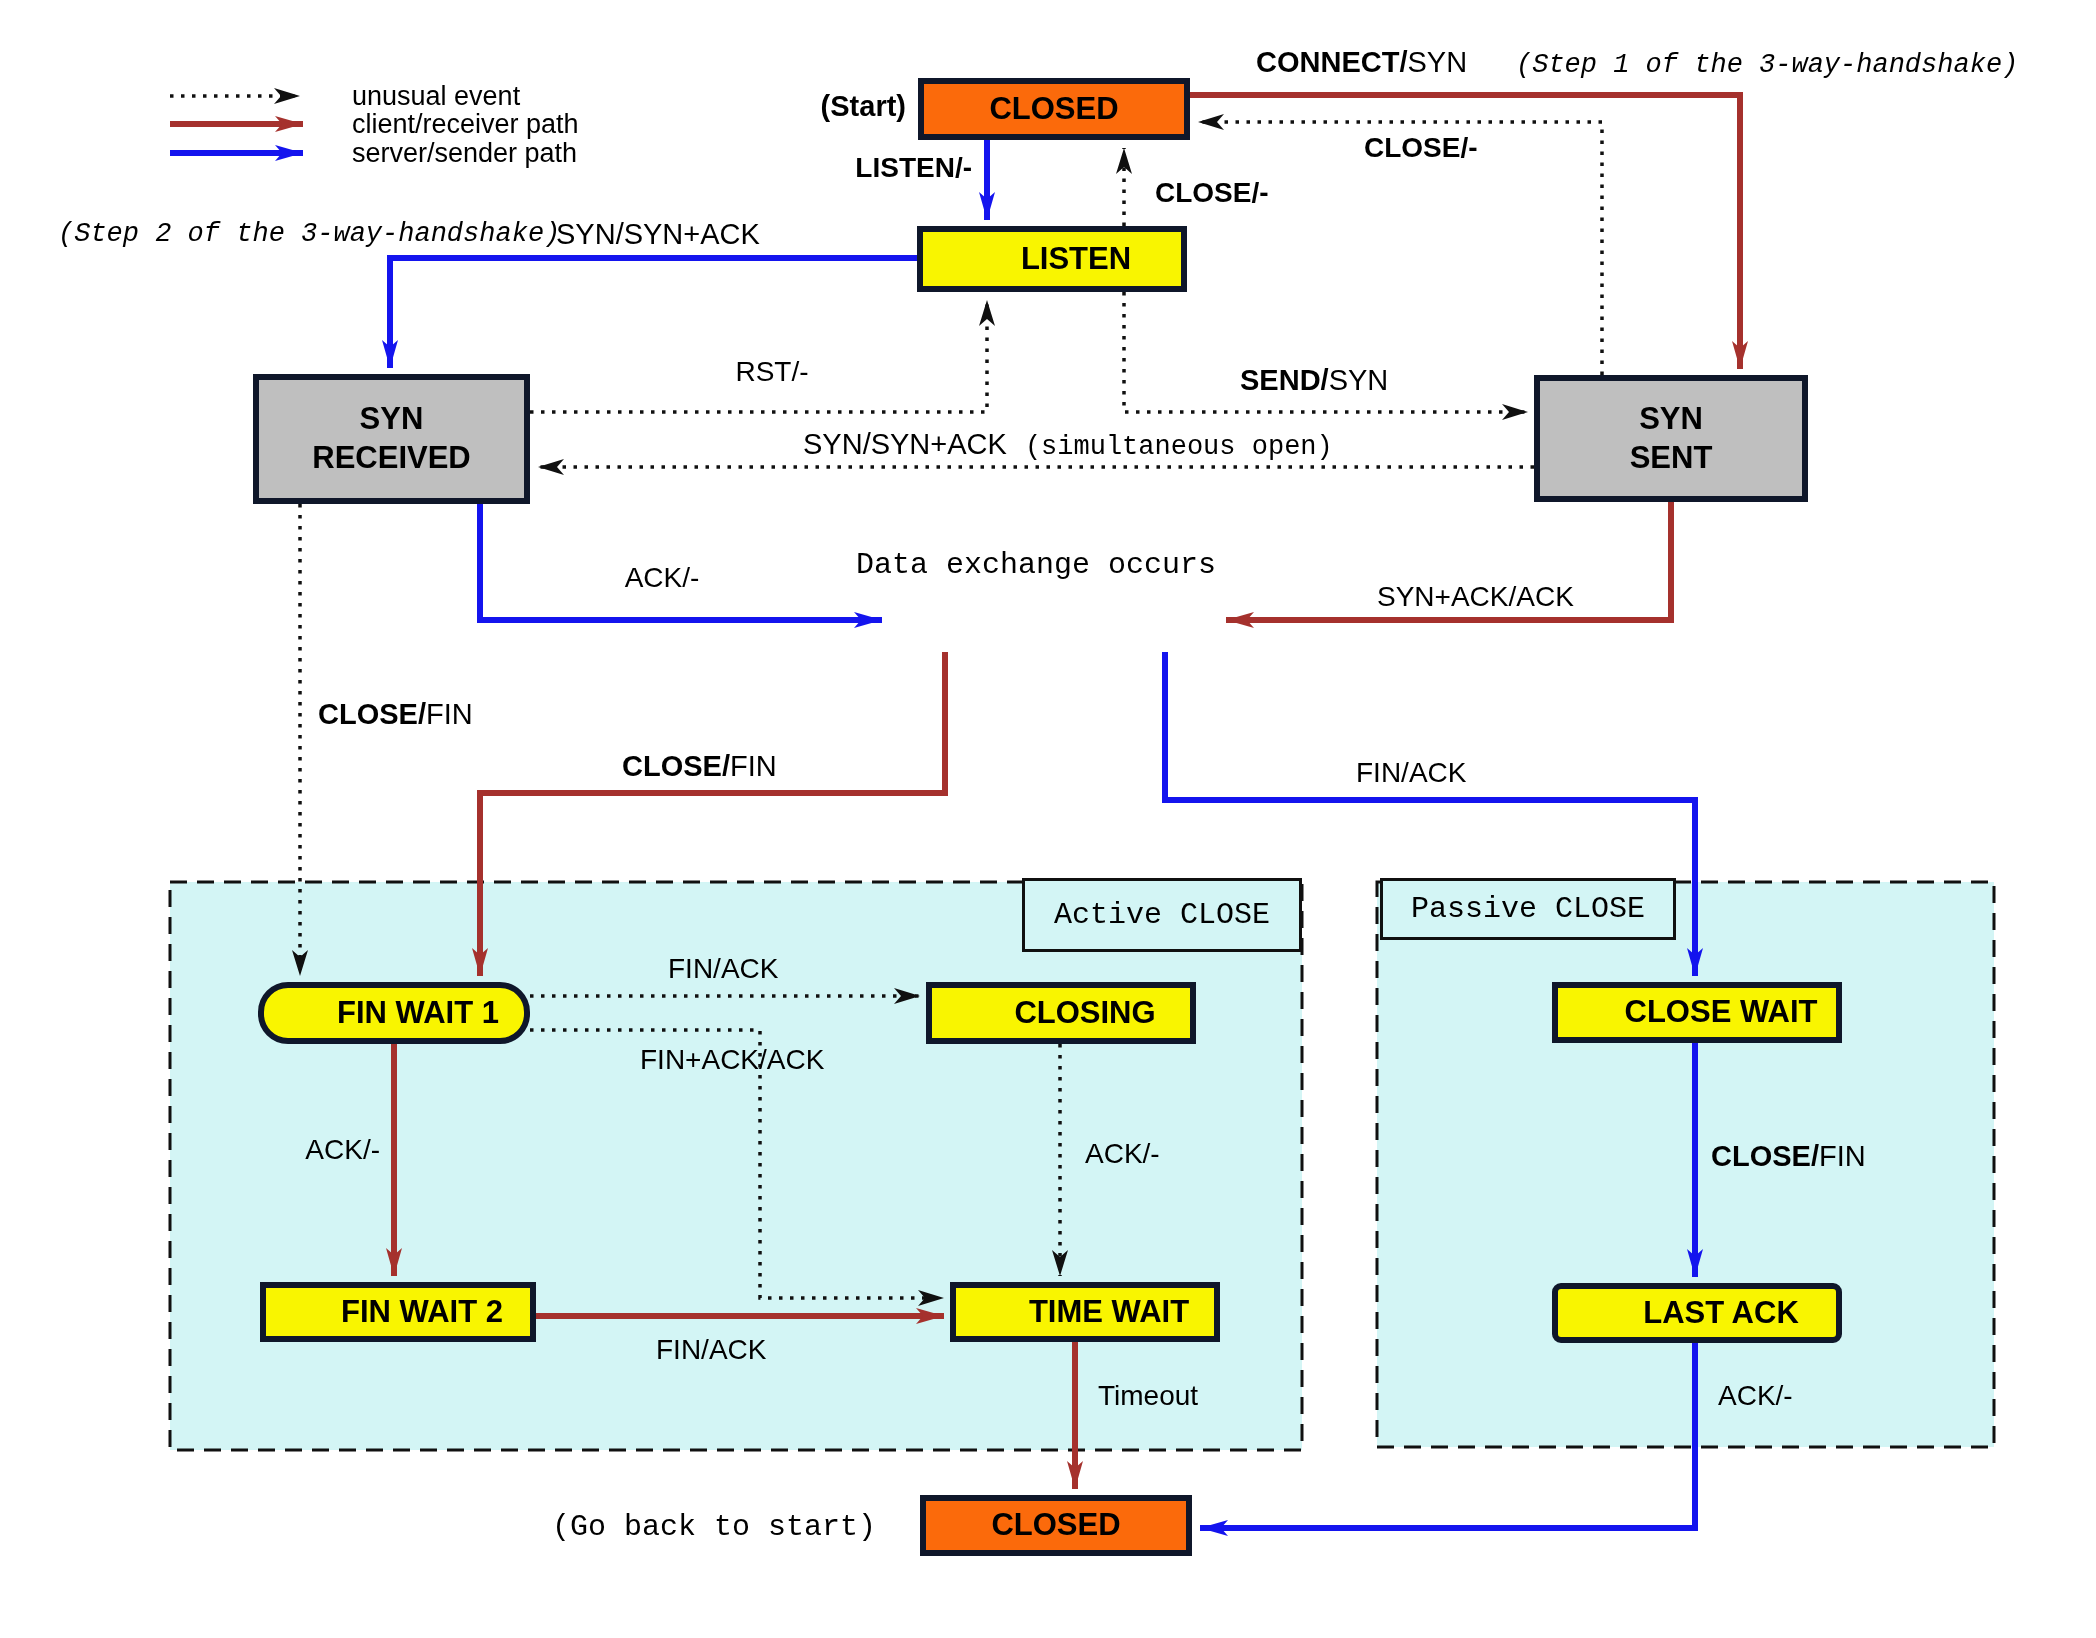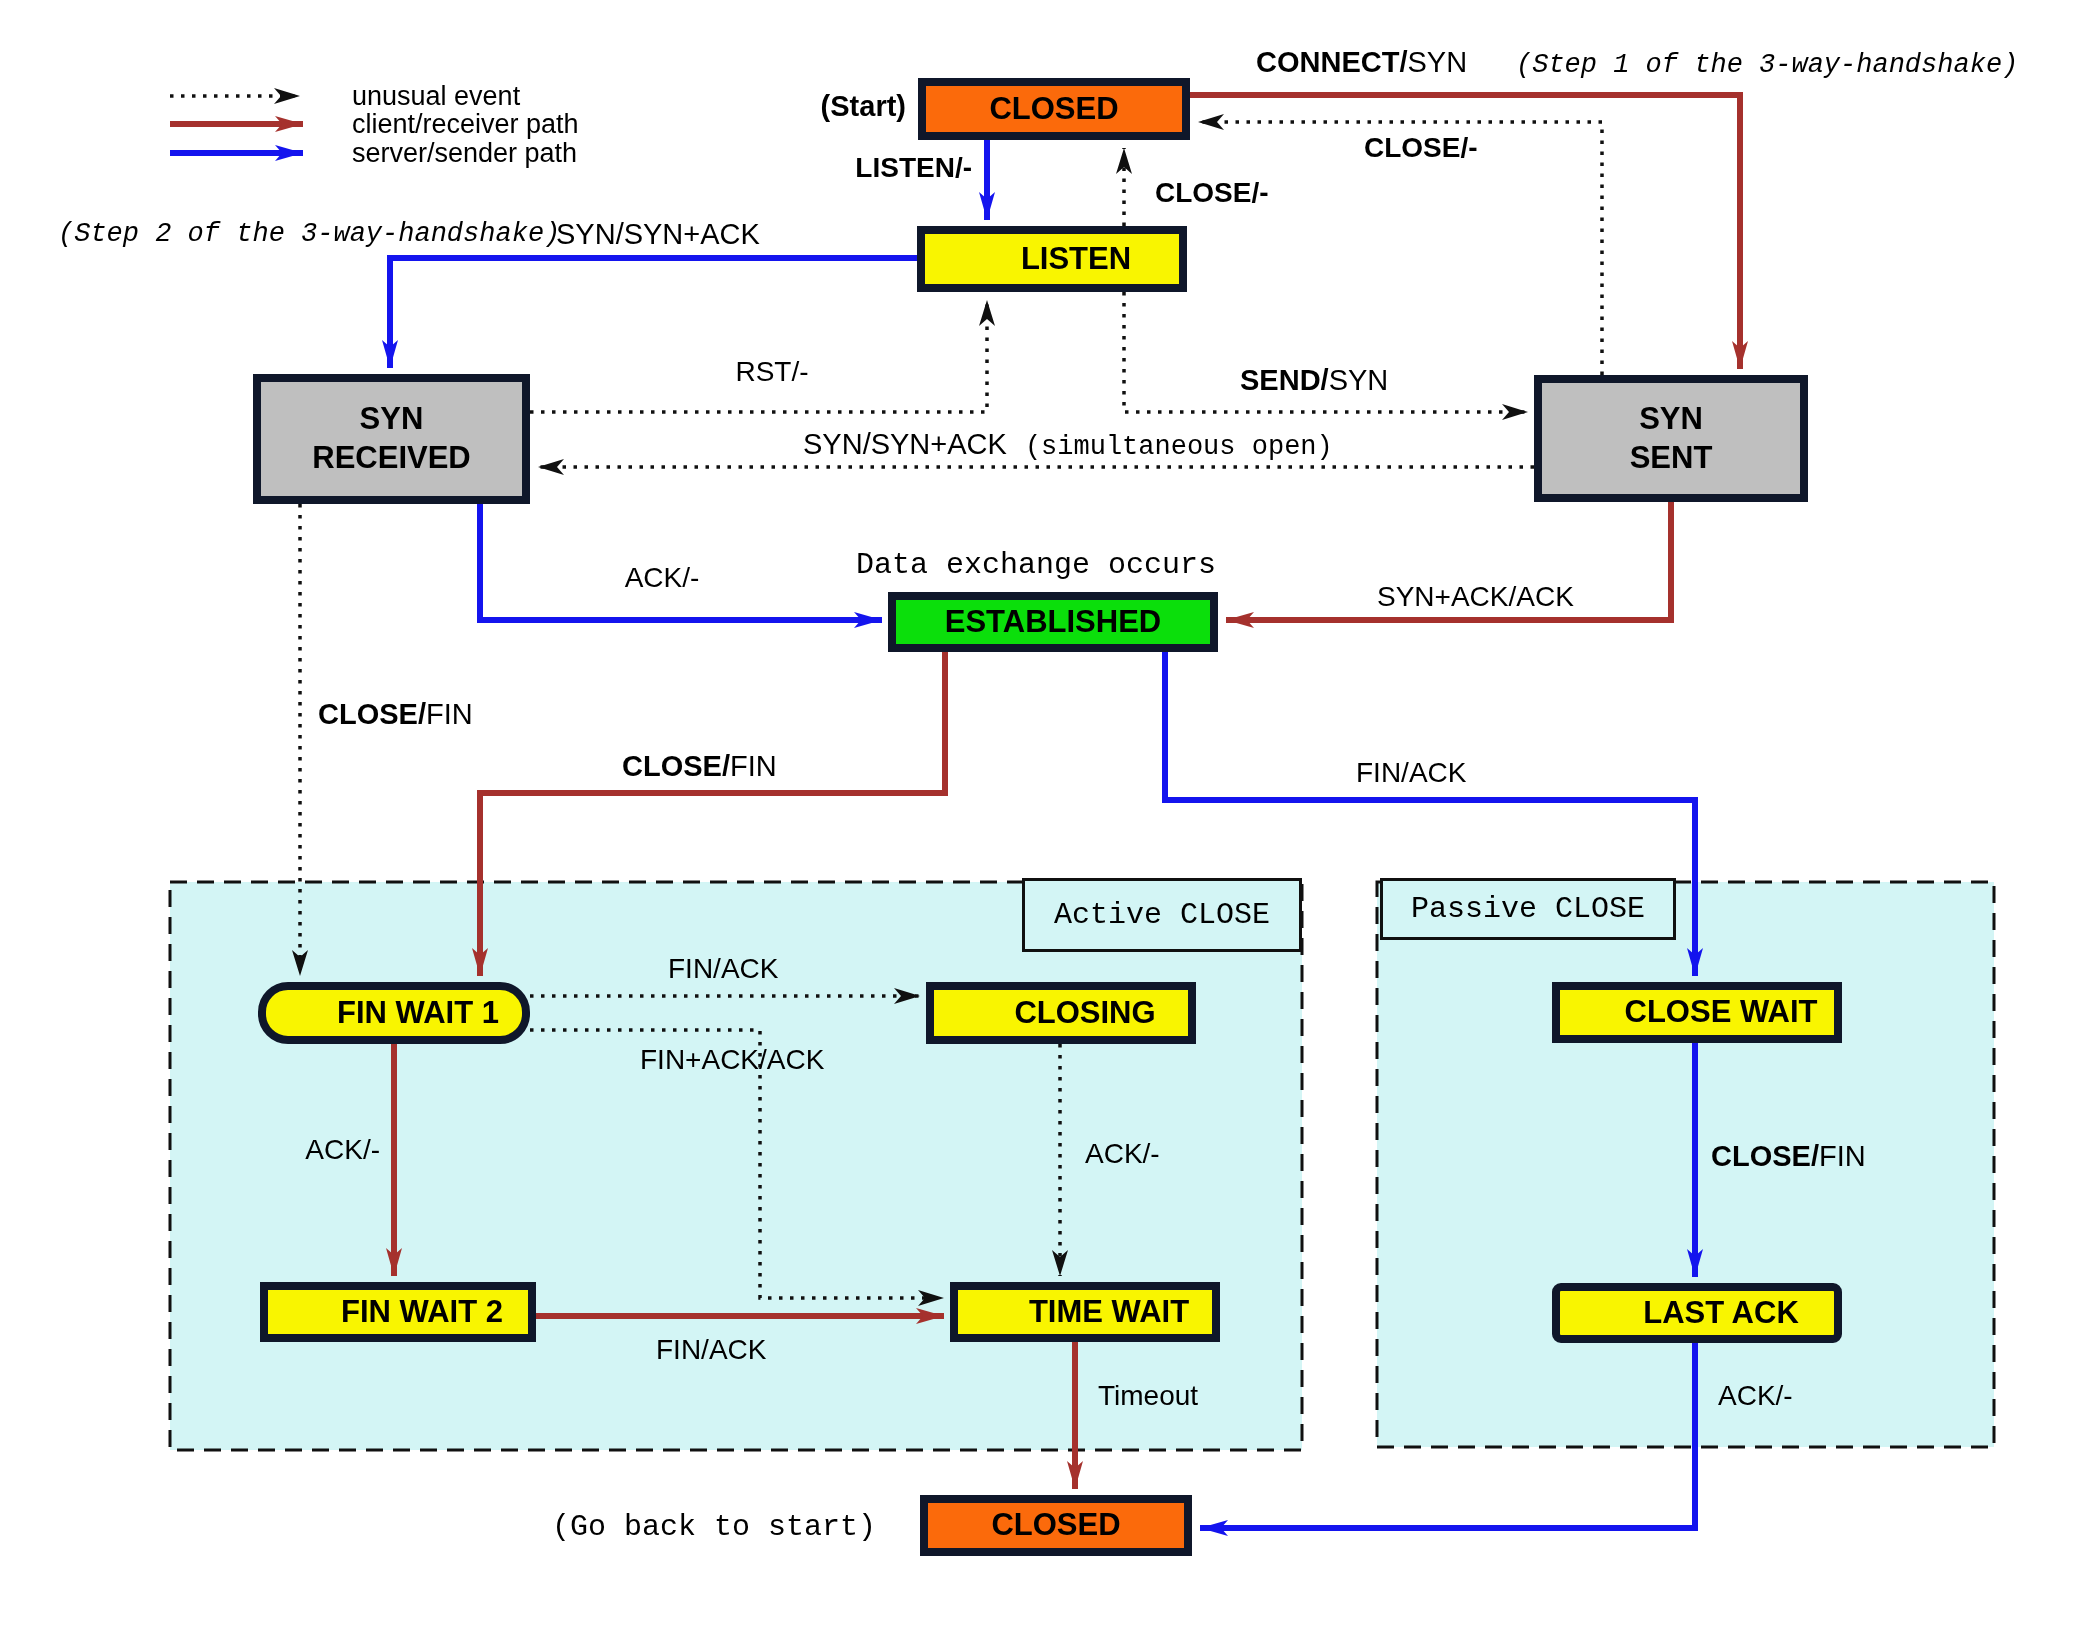--- a/index.html
+++ b/index.html
@@ -9,21 +9,21 @@
   .ln-blue{stroke:var(--blue);stroke-width:6;fill:none;}
   .ln-red{stroke:var(--red);stroke-width:6;fill:none;}
   .ln-dot{stroke:#101010;stroke-width:3.5;fill:none;stroke-dasharray:3.5 7.5;}
   .region{fill:var(--cyan);stroke:#101010;stroke-width:3;stroke-dasharray:17 10;}
   .mk-blue{fill:var(--blue);} .mk-red{fill:var(--red);} .mk-black{fill:#101010;}
 
   .region-label{position:absolute;z-index:2;display:flex;align-items:center;justify-content:center;
     background:var(--cyan);border:3px solid #101010;box-sizing:border-box;
     font:30px "Liberation Mono",monospace;}
   .state{position:absolute;z-index:3;display:flex;align-items:center;justify-content:center;
-    border:8px solid #0f172a;box-sizing:border-box;font-weight:bold;font-size:31px;
+    border:6px solid #0f172a;box-sizing:border-box;font-weight:bold;font-size:31px;
     line-height:1.25;text-align:center;white-space:pre-line;}
   .st-orange{background:var(--orange);} .st-yellow{background:var(--yellow);padding-left:48px;}
   .st-gray{background:var(--gray);} .st-green{background:var(--green);}
 
   .lbl{position:absolute;z-index:4;font-size:28px;white-space:nowrap;transform:translate(-50%,-50%);}
   .la{transform:translate(0,-50%);} .ra{transform:translate(-100%,-50%);}
   .bold{font-weight:bold;}
   .lbl .b{font-weight:bold;margin-top:7px;}
   .mono{font-family:"Liberation Mono",monospace;font-size:27px;}
   .mono-i{font-family:"Liberation Mono",monospace;font-size:27px;font-style:italic;}
@@ -83,21 +83,20 @@
 
   <div class="region-label" style="left:1022px;top:878px;width:280px;height:74px;">Active CLOSE</div>
   <div class="region-label" style="left:1380px;top:878px;width:296px;height:62px;">Passive CLOSE</div>
 
   <div class="state st-orange" style="left:918px;top:78px;width:272px;height:62px;">CLOSED</div>
   <div class="state st-yellow" style="left:917px;top:226px;width:270px;height:66px;">LISTEN</div>
   <div class="state st-gray" style="left:253px;top:374px;width:277px;height:130px;">SYN
 RECEIVED</div>
   <div class="state st-gray" style="left:1534px;top:375px;width:274px;height:127px;">SYN
 SENT</div>
-  <div class="state st-green" style="left:888px;top:592px;width:330px;height:60px;">ESTABLISHED</div>
   <div class="state st-yellow" style="left:258px;top:982px;width:272px;height:62px;border-radius:30px;">FIN WAIT 1</div>
   <div class="state st-yellow" style="left:926px;top:982px;width:270px;height:62px;">CLOSING</div>
   <div class="state st-yellow" style="left:1552px;top:982px;width:290px;height:61px;">CLOSE WAIT</div>
   <div class="state st-yellow" style="left:260px;top:1282px;width:276px;height:60px;">FIN WAIT 2</div>
   <div class="state st-yellow" style="left:950px;top:1282px;width:270px;height:60px;">TIME WAIT</div>
   <div class="state st-yellow" style="left:1552px;top:1283px;width:290px;height:60px;border-radius:9px;">LAST ACK</div>
   <div class="state st-orange" style="left:920px;top:1495px;width:272px;height:61px;">CLOSED</div>
 
   <div class="lbl la sz27" style="left:352px;top:96px;">unusual event</div>
   <div class="lbl la sz27" style="left:352px;top:124px;">client/receiver path</div>

